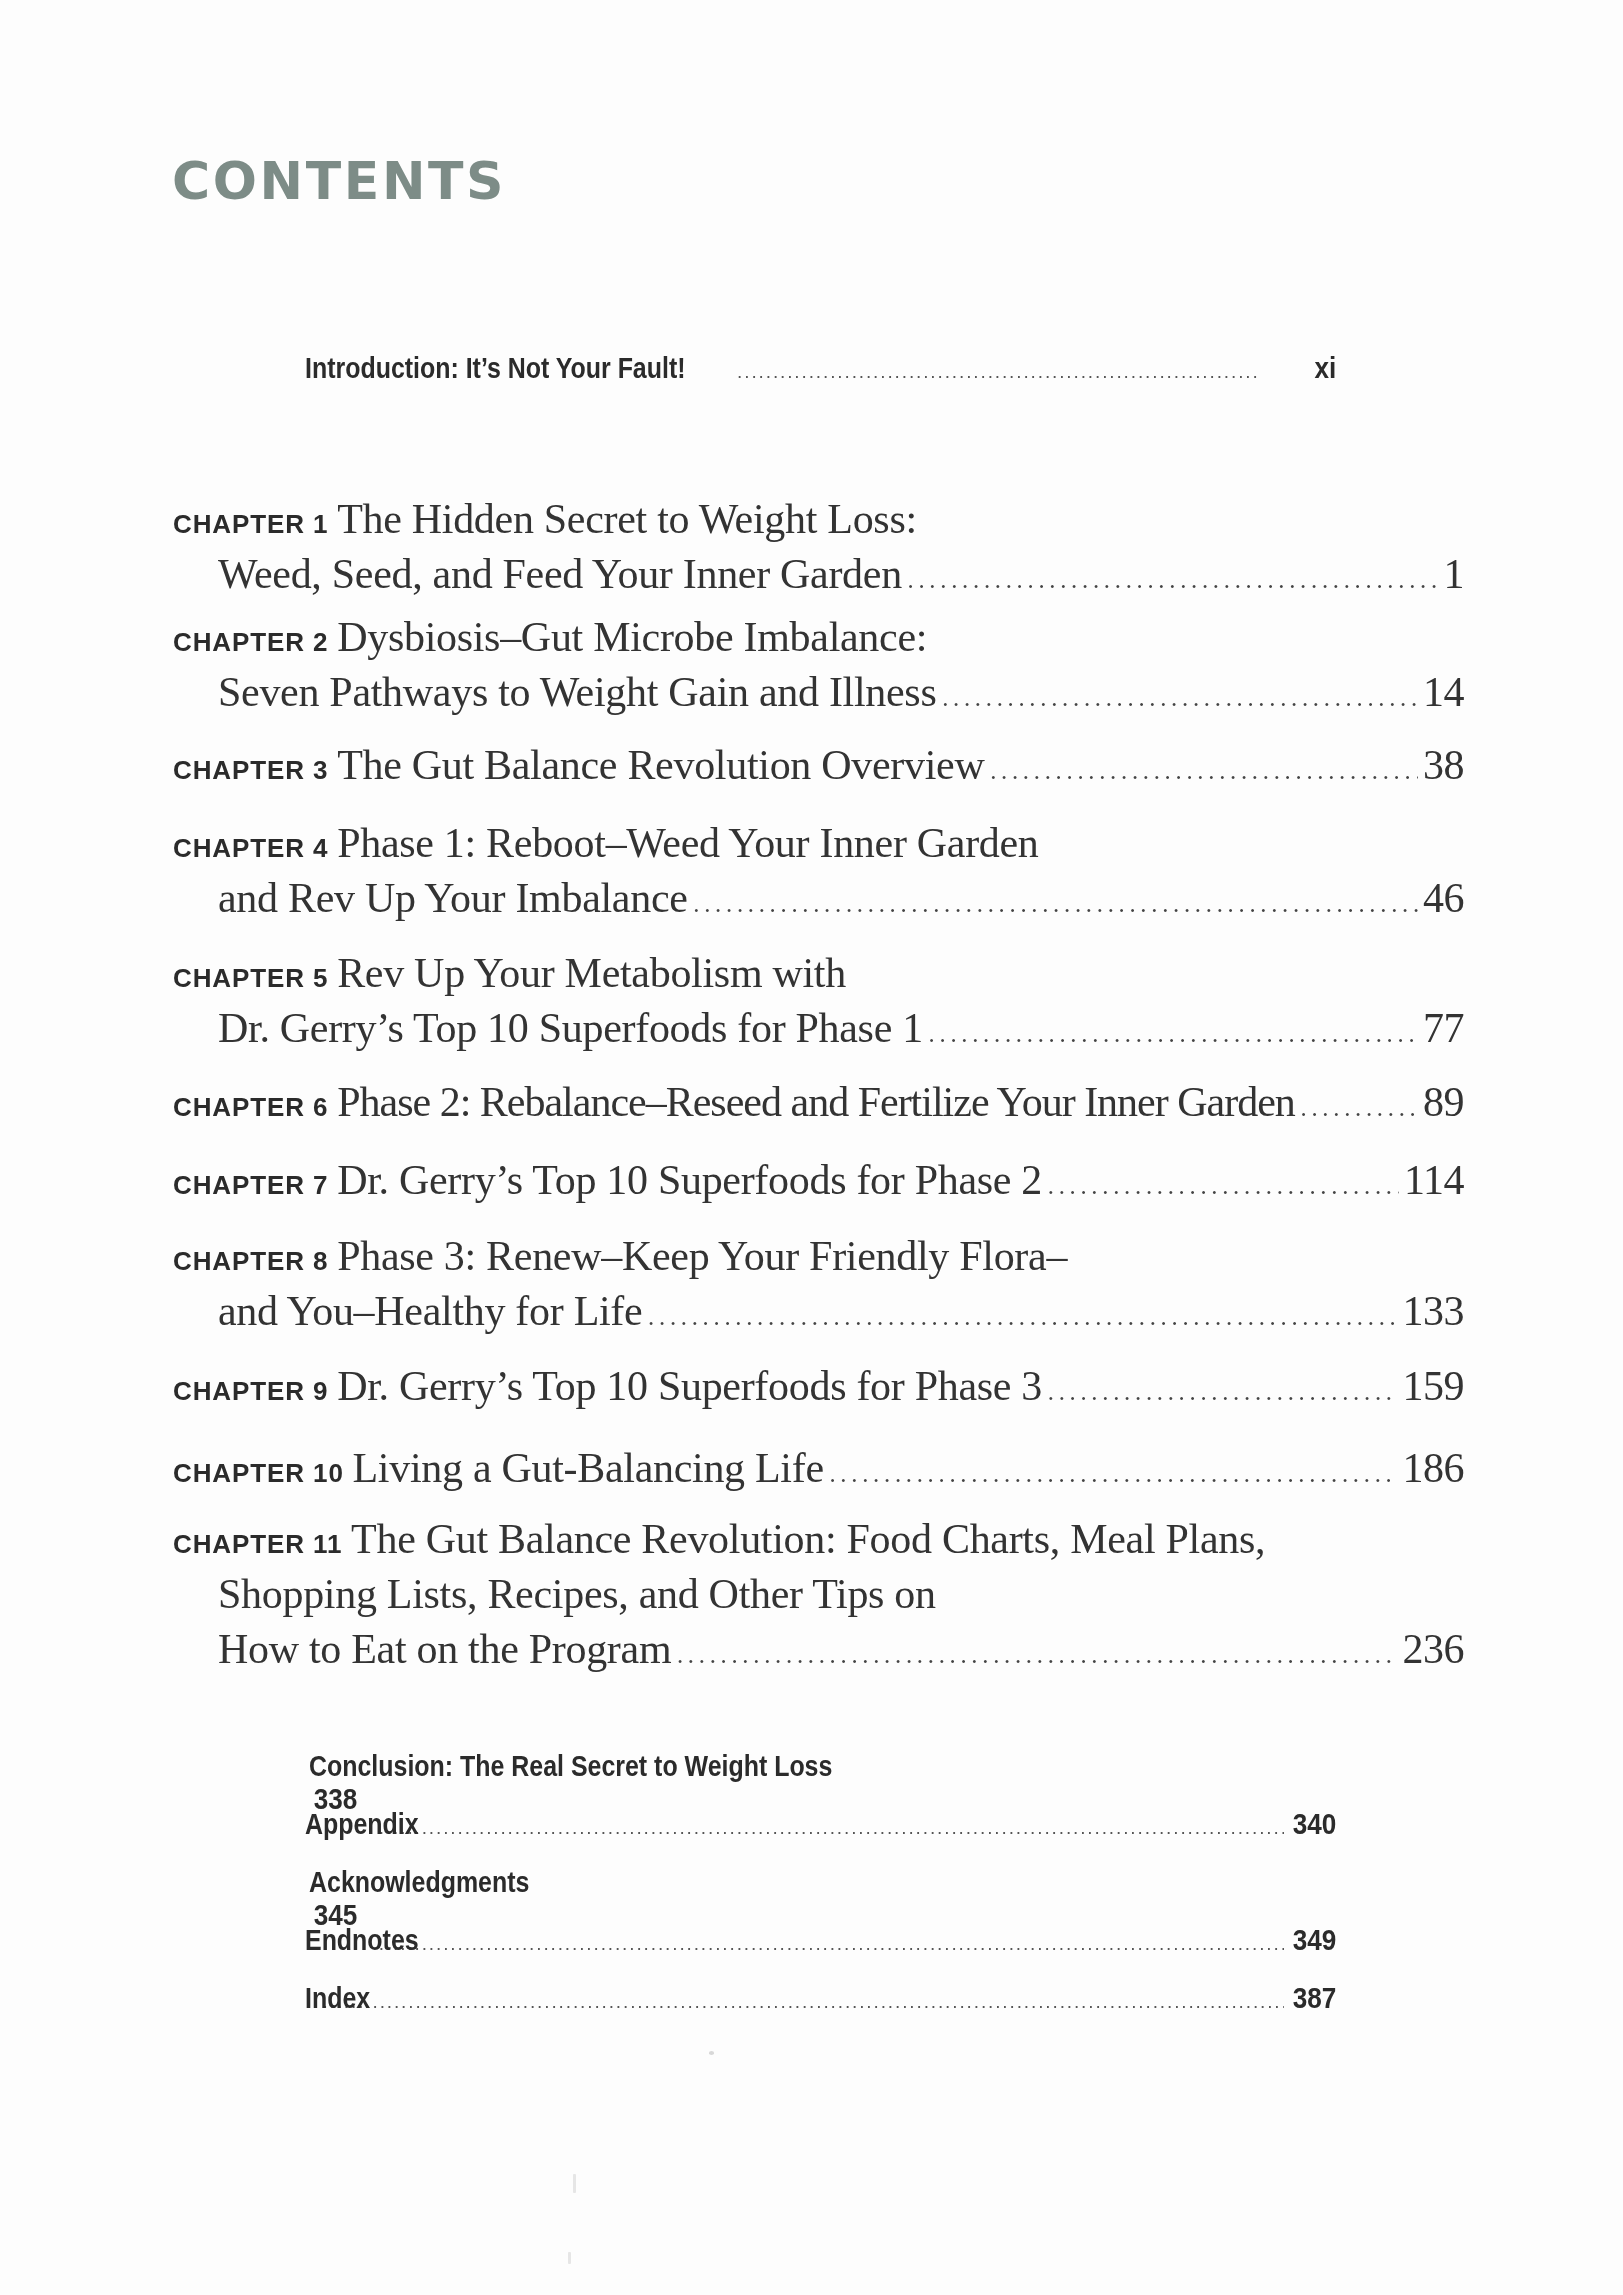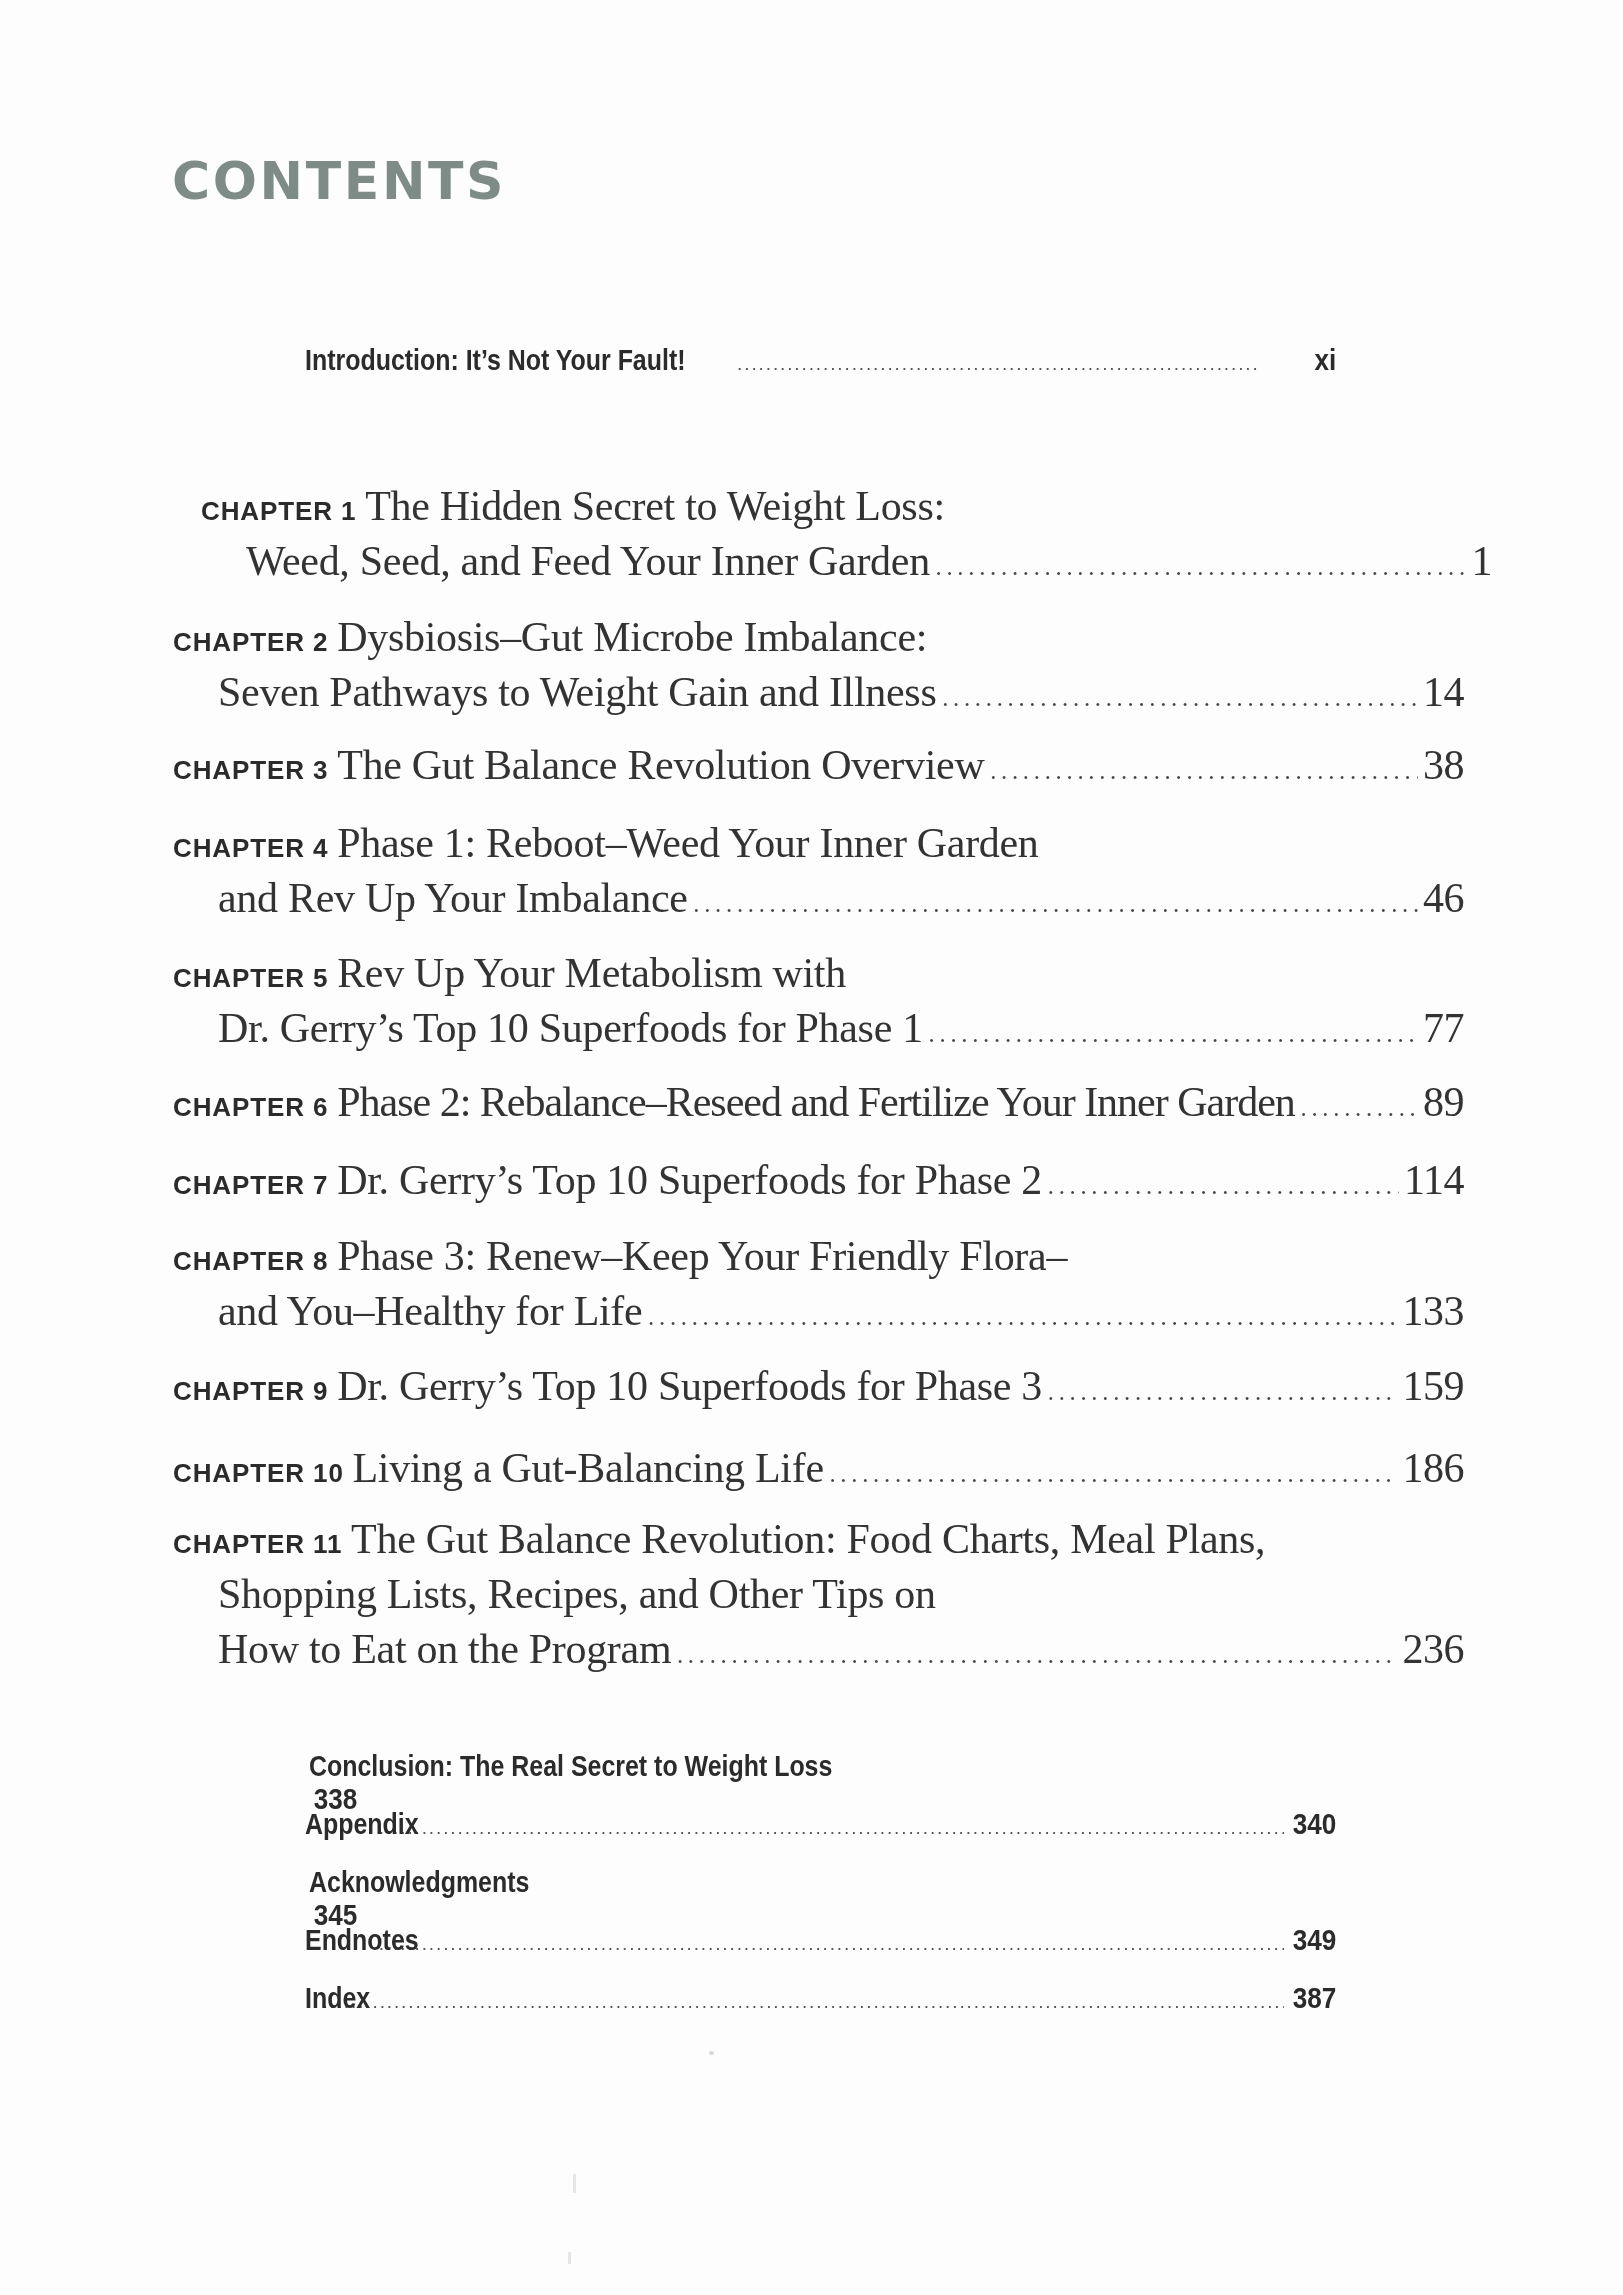--- a/index.html
+++ b/index.html
@@ -105,27 +105,27 @@
       position: absolute;
       background: #d8d8d8;
       border-radius: 50%;
     }
   </style>
 </head>
 <body>
 
 <h1 class="page-title">CONTENTS</h1>
 
-<div class="row fm" style="top:344px;gap:48px;">
+<div class="row fm" style="top:352px;gap:48px;">
   <span class="fm-label">Introduction: It’s Not Your Fault!</span>
   <span class="leader"></span>
   <span class="fm-page">xi</span>
 </div>
 
-<div class="chapter" style="top:482px;margin-left:28px;">
+<div class="chapter" style="top:495px;">
   <div class="ch-line">
     <span class="ch-label">CHAPTER 1</span>
     <span class="ch-title">The Hidden Secret to Weight Loss:</span>
   </div>
   <div class="ch-line cont">
     <span class="ch-title">Weed, Seed, and Feed Your Inner Garden</span>
     <span class="leader"></span>
     <span class="ch-page">1</span>
   </div>
 </div>

